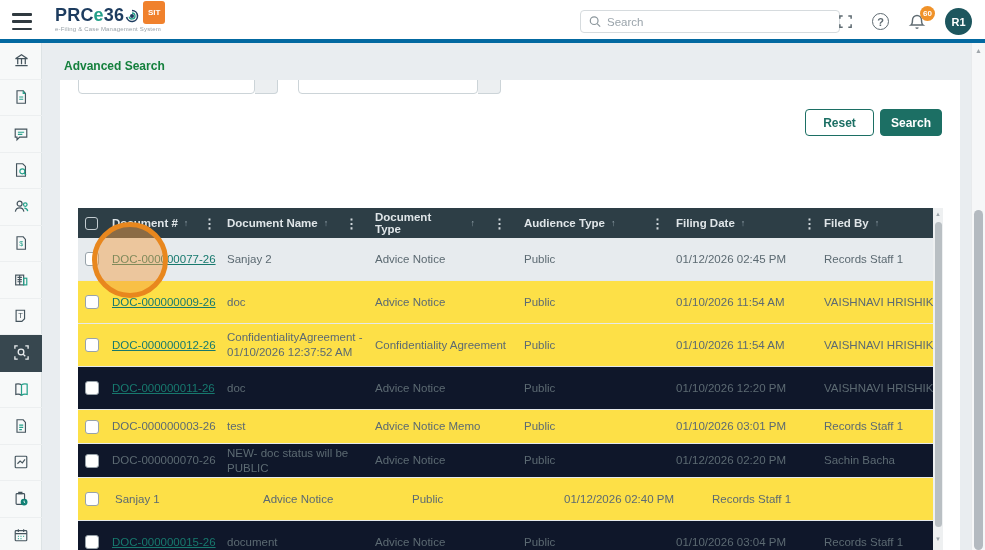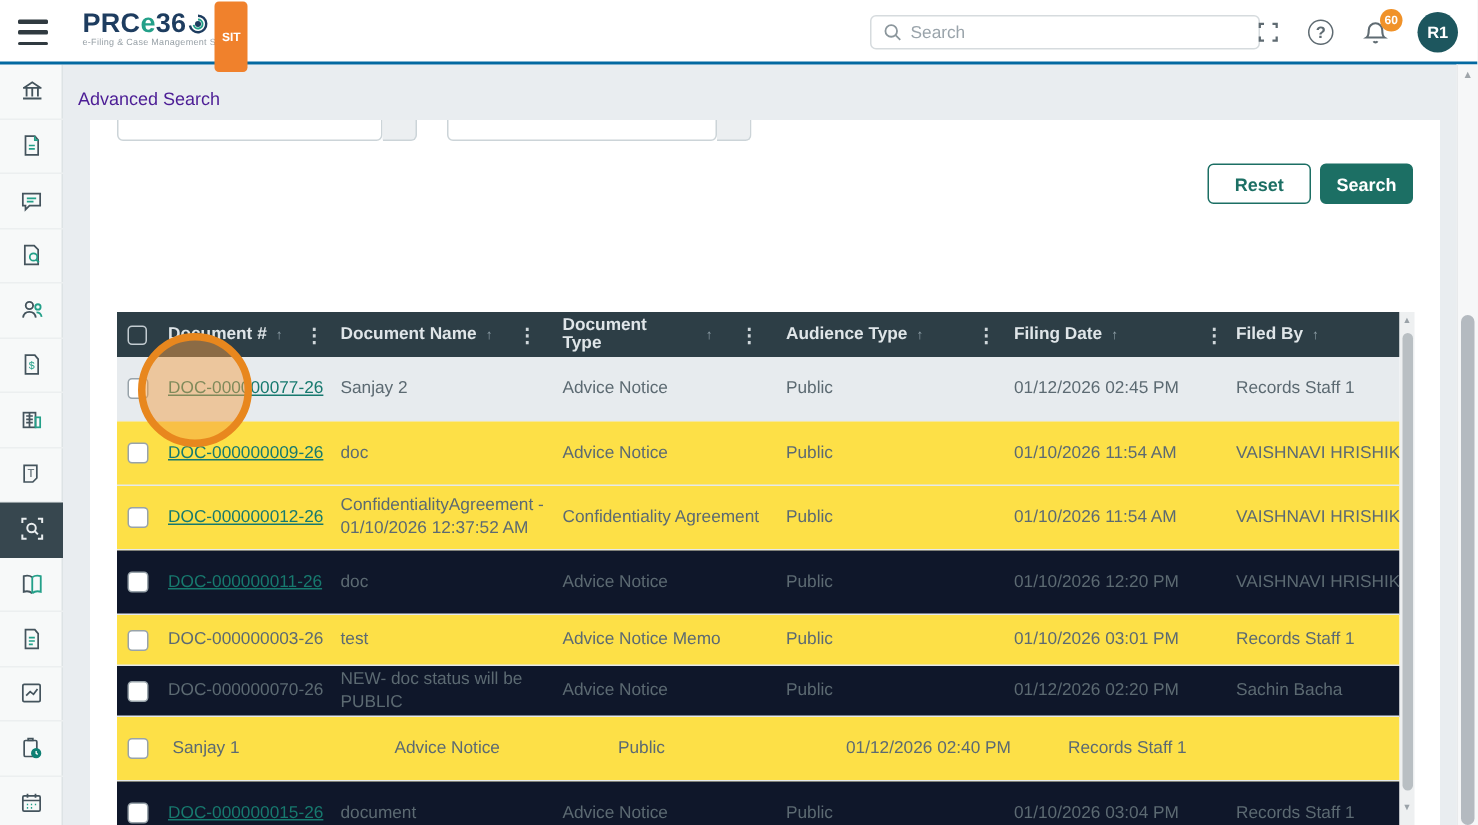--- a/index.html
+++ b/index.html
@@ -1,30 +1,30 @@
 <!DOCTYPE html>
 <html><head>
 <meta charset="utf-8">
 <style>
   * { margin:0; padding:0; box-sizing:border-box; }
   html,body { width:985px; height:550px; overflow:hidden; }
   body { font-family:"Liberation Sans", sans-serif; background:#e9edf0; position:relative; }
 
   
   .topbar { position:absolute; left:0; top:0; width:985px; height:43px; background:#fff;
-            border-bottom:2px solid #0369a1; z-index:30; }
+            border-bottom:4px solid #0369a1; z-index:30; }
   .hamburger { position:absolute; left:12px; top:13px; width:20px; height:17px; cursor:pointer;
                display:flex; flex-direction:column; justify-content:space-between; }
   .hamburger span { display:block; height:2.5px; background:#303a40; border-radius:1px; }
   .logo { position:absolute; left:55px; top:5px; }
   .logo-row { display:flex; align-items:center; font-weight:bold; font-size:18px; letter-spacing:.2px; }
   .lg-navy { color:#1d3c5f; } .lg-teal { color:#23a089; }
   .logo-tagline { font-size:6px; color:#98a1a7; margin-top:0px; letter-spacing:.2px; }
   .sit-badge { position:absolute; left:88px; top:-4px; background:#f0812c; color:#fff; font-size:8px;
-               font-weight:bold; padding:19px 5px; border-radius:3px; }
+               font-weight:bold; padding:7px 5px; border-radius:3px; }
   .topbar-search { position:absolute; left:580px; top:10px; width:260px; height:23px;
                    border:1px solid #d6dbde; border-radius:4px; background:#fff;
                    display:flex; align-items:center; padding:0 8px; }
   .topbar-search input { border:none; outline:none; font-size:11.5px; color:#555; width:100%;
                          font-family:"Liberation Sans", sans-serif; background:transparent; }
   .topbar-search input::placeholder { color:#9aa4ab; }
   .tb-icons { position:absolute; right:13px; top:0; height:43px; display:flex; align-items:center; gap:19px; }
   .icon-btn { color:#5f6b72; cursor:pointer; display:flex; align-items:center; }
   .help-circle { width:17px; height:17px; border:1.5px solid #5f6b72; border-radius:50%;
                  font-size:11px; font-weight:bold; display:flex; align-items:center; justify-content:center; }
@@ -38,22 +38,22 @@
   
   .sidebar { position:absolute; left:0; top:43px; width:42px; height:507px; background:#f7f9f9;
              border-right:1px solid #dde3e5; z-index:20; }
   .sb-item { width:42px; height:36.5px; display:flex; align-items:center; justify-content:center;
              border-bottom:1px solid #eceff0; cursor:pointer; }
   .sb-item svg { stroke:#44545d; }
   .sb-item.active { background:#37474f; border-bottom-color:#37474f; }
   .sb-item.active svg { stroke:#e9edef; }
 
   
-  .breadcrumb { position:absolute; left:52px; top:59px; font-size:12px; font-weight:normal;
-                color:#4c1d95; cursor:pointer; z-index:5; }
+  .breadcrumb { position:absolute; left:64px; top:59px; font-size:12px; font-weight:bold;
+                color:#15803d; cursor:pointer; z-index:5; }
 
   
   .card { position:absolute; left:60px; top:80px; width:900px; height:470px; background:#fff;
           overflow:hidden; z-index:4; }
   .filter-input { position:absolute; top:-14px; height:28px; border:1px solid #ccd4d8;
                   border-radius:4px; background:#fff; }
   .fi-1 { left:18px; width:177px; }
   .fi-2 { left:238px; width:180px; }
   .filter-addon { position:absolute; top:-14px; height:28px; width:23px; background:#eceff1;
                   border:1px solid #ccd4d8; border-left:none; border-radius:0 4px 4px 0; cursor:pointer; }

